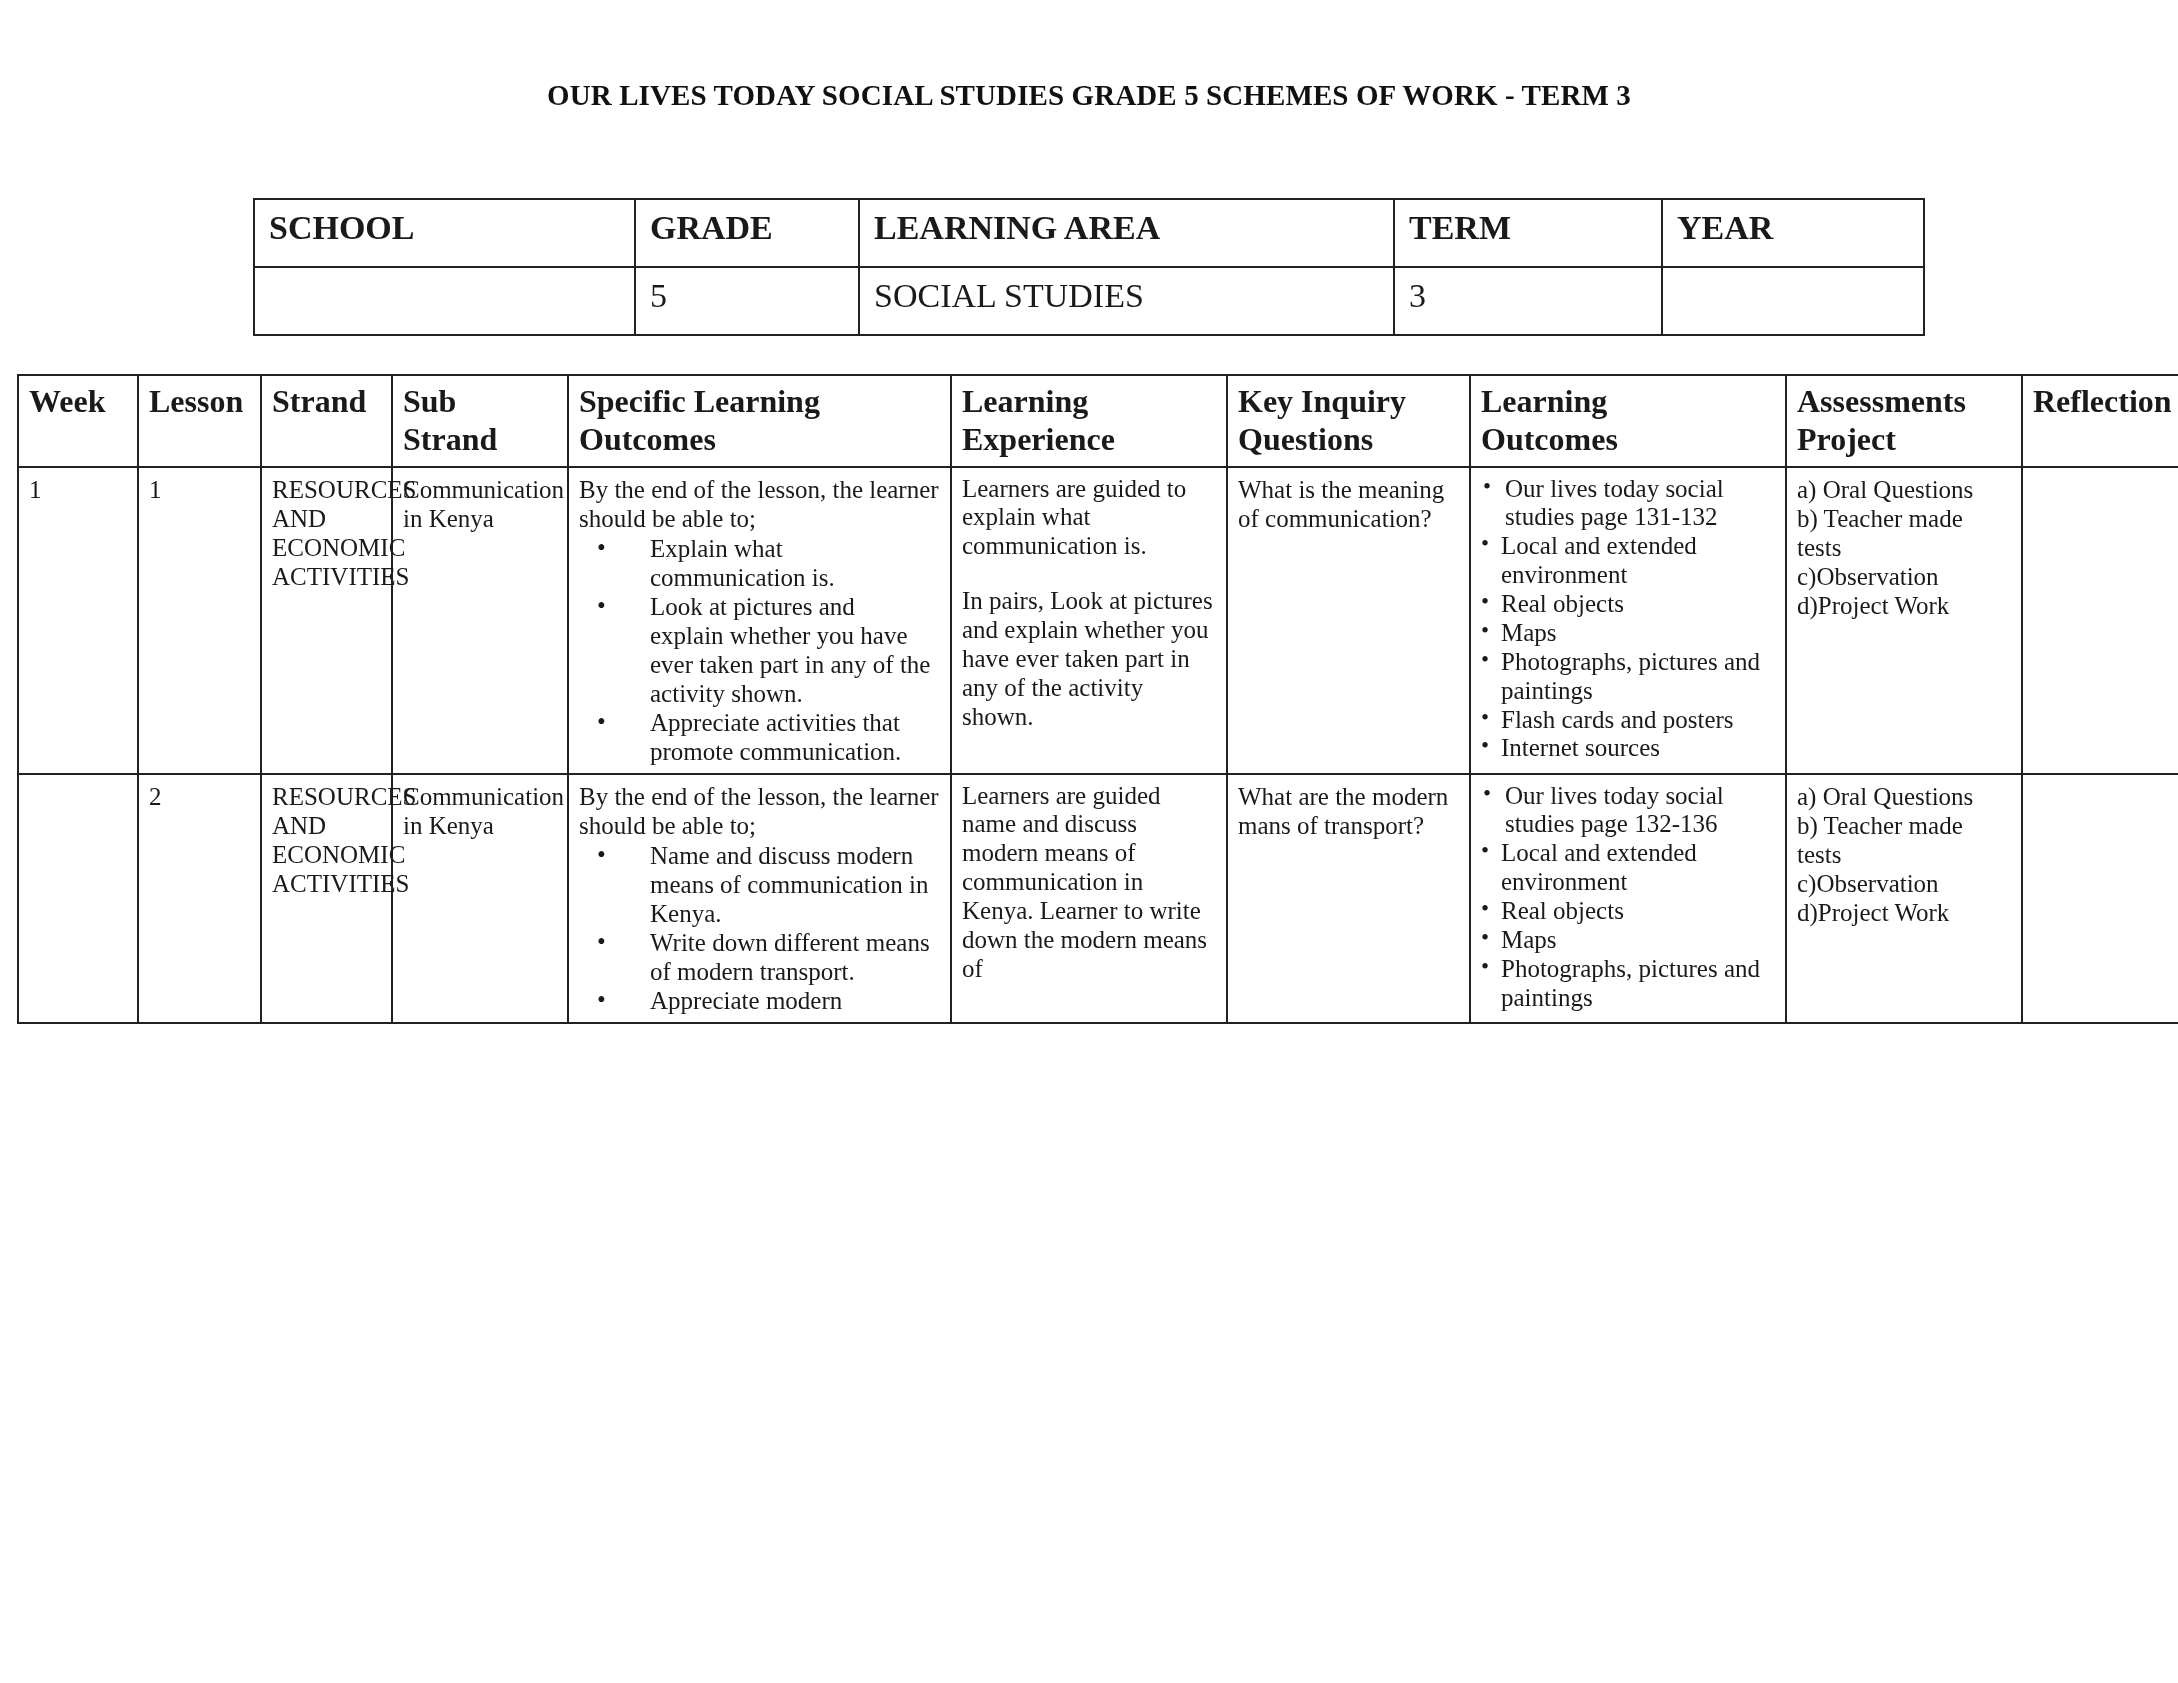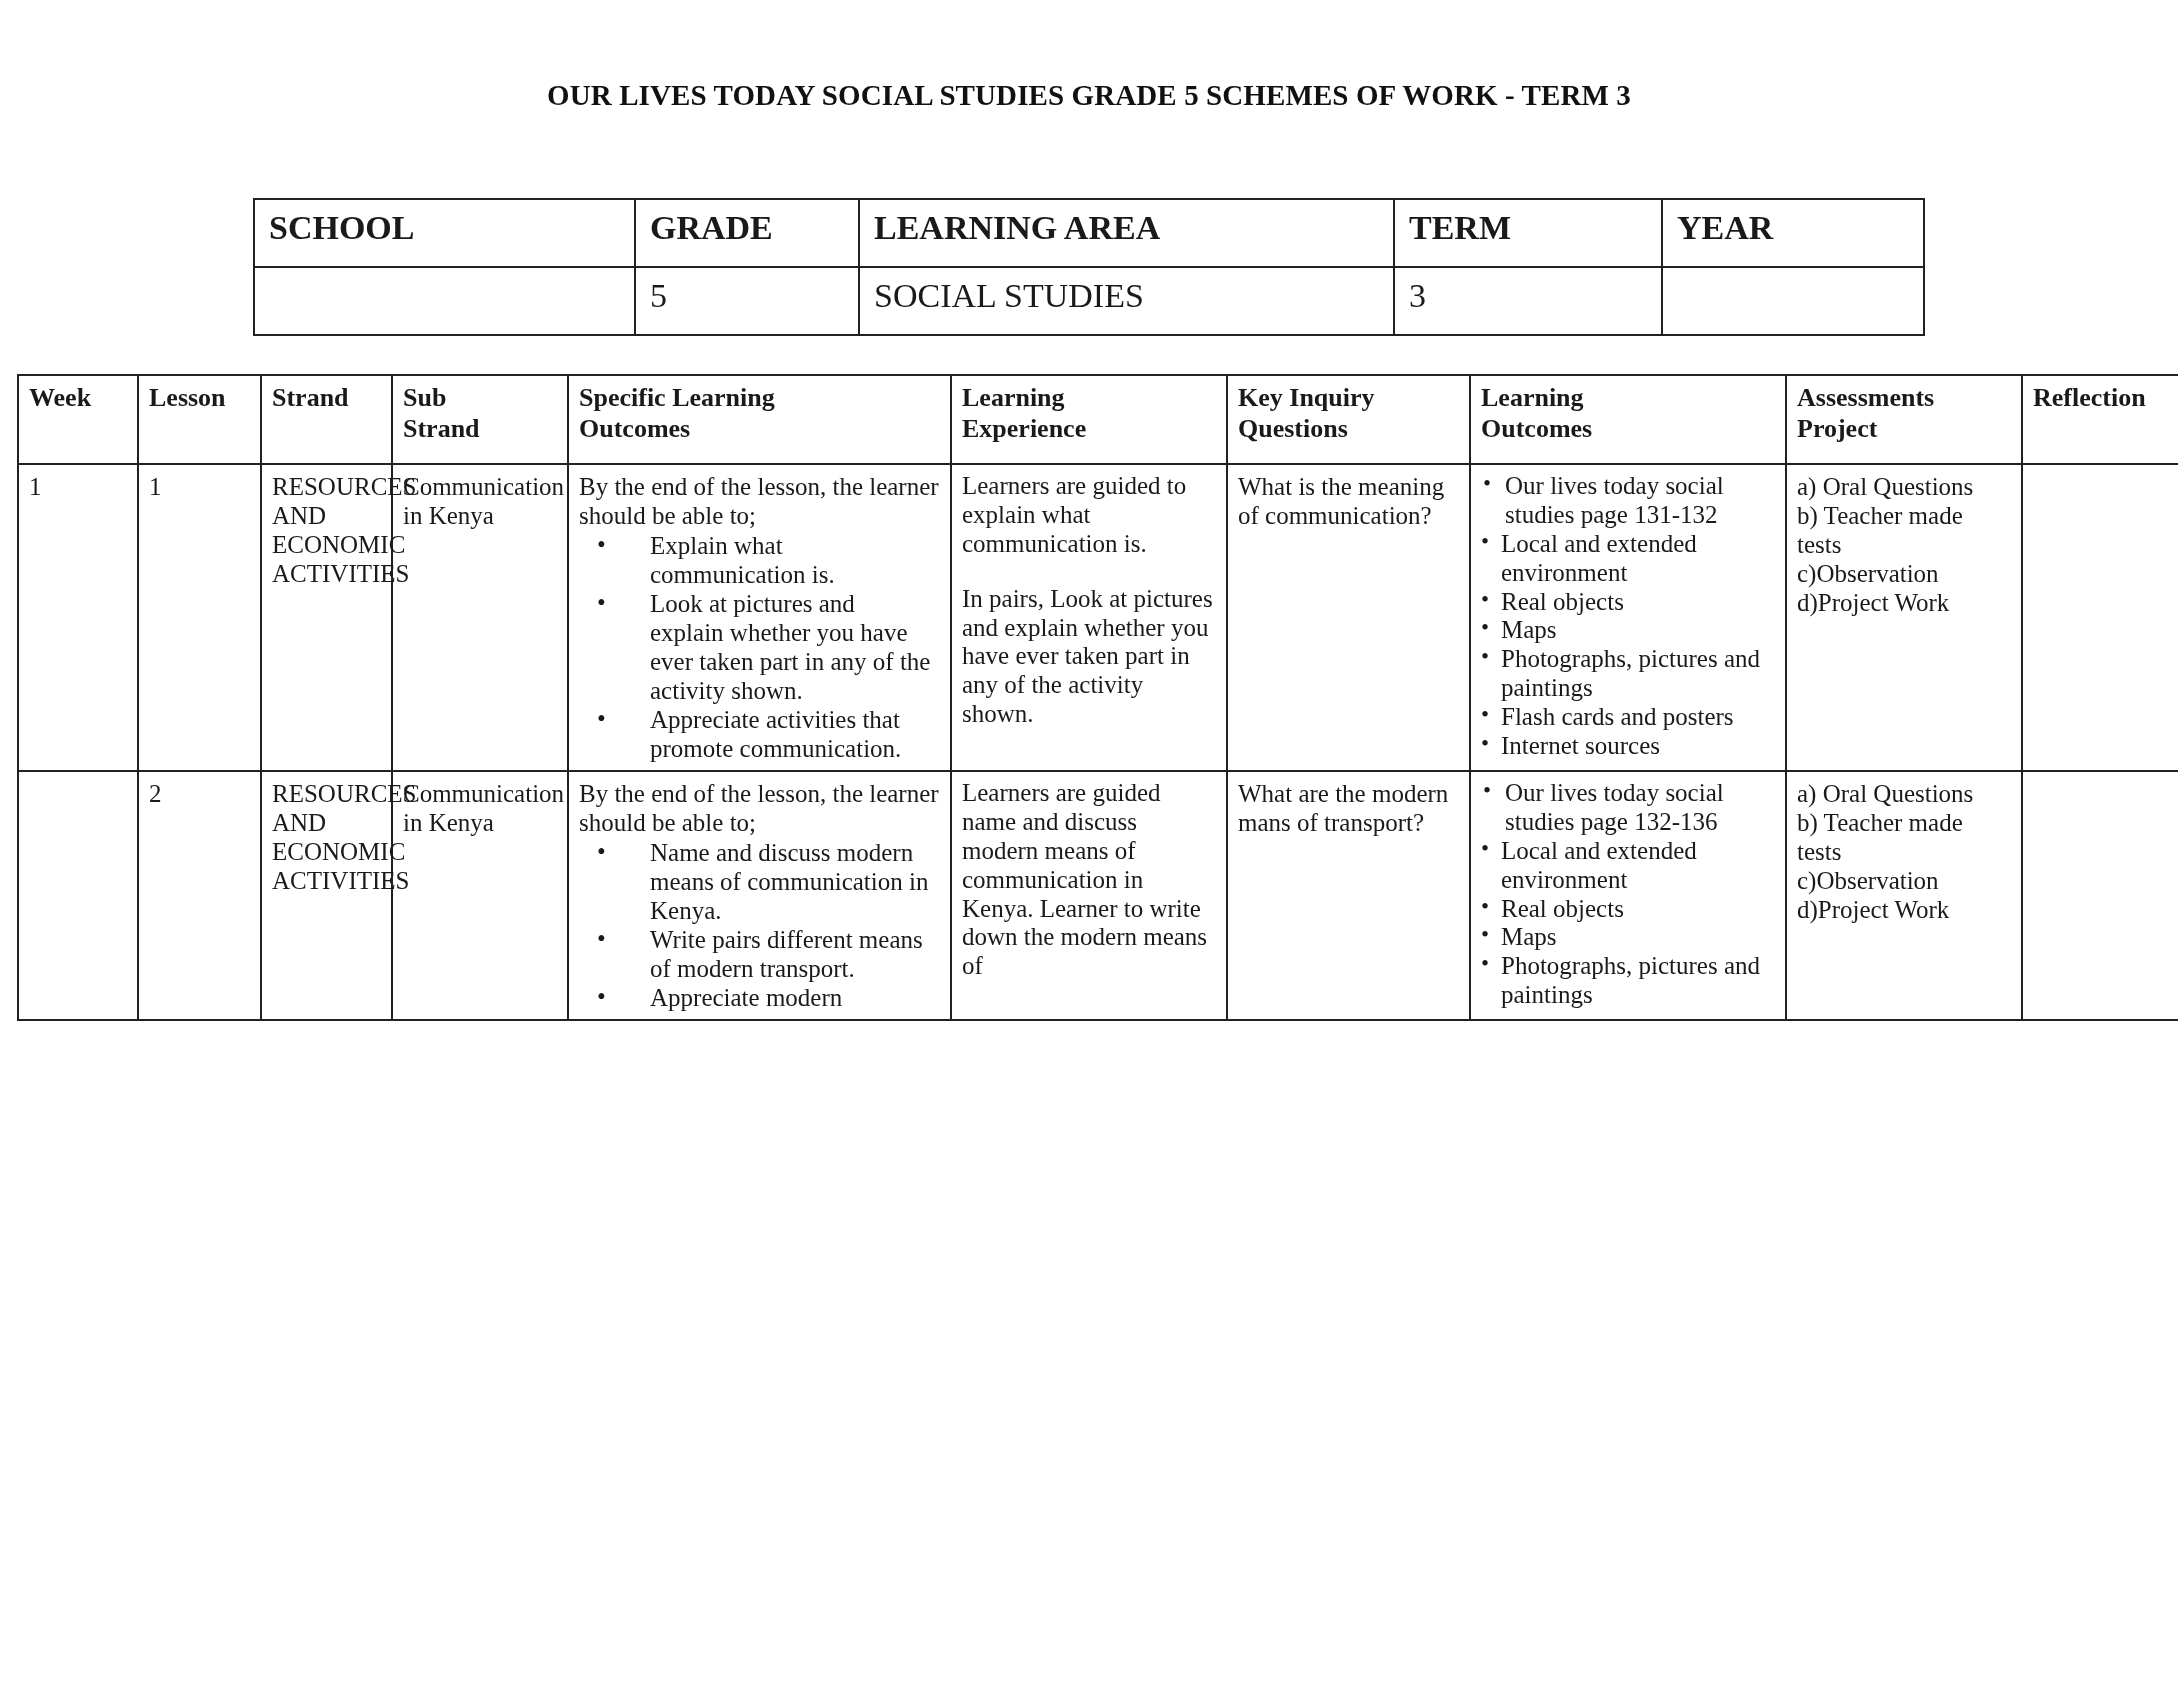--- a/index.html
+++ b/index.html
@@ -79,21 +79,21 @@
   .scheme-table td {
     border: 2px solid #222;
     vertical-align: top;
     text-align: left;
     padding: 7px 8px 7px 10px;
     font-size: 25px;
     line-height: 1.16;
   }
   .scheme-table thead th {
     font-weight: bold;
-    font-size: 26px;
+    font-size: 32px;
     height: 73px;
     line-height: 1.18;
   }
   .scheme-table tbody td {
     font-weight: normal;
   }
 
   
   .c-week   { width: 100px; }
   .c-lesson { width: 103px; }
@@ -262,21 +262,21 @@
 
       <tr>
         <td class="c-week"></td>
         <td class="c-lesson">2</td>
         <td class="c-strand strand-word">RESOURCES AND ECONOMIC ACTIVITIES</td>
         <td class="c-sub">Communication in Kenya</td>
         <td class="c-slo">
           <p class="cell-lead">By the end of the lesson, the learner should be able to;</p>
           <ul class="bullets">
             <li>Name and discuss modern means of communication in Kenya.</li>
-            <li>Write pairs different means of modern transport.</li>
+            <li>Write down different means of modern transport.</li>
             <li>Appreciate modern</li>
           </ul>
         </td>
         <td class="c-lexp plain-lines">
           <p>Learners are guided name and discuss modern means of communication in Kenya. Learner to write down the modern means of</p>
         </td>
         <td class="c-kiq">What are the modern mans of transport?</td>
         <td class="c-lres">
           <ul class="res-list">
             <li class="first-res">Our lives today social studies page 132-136</li>

